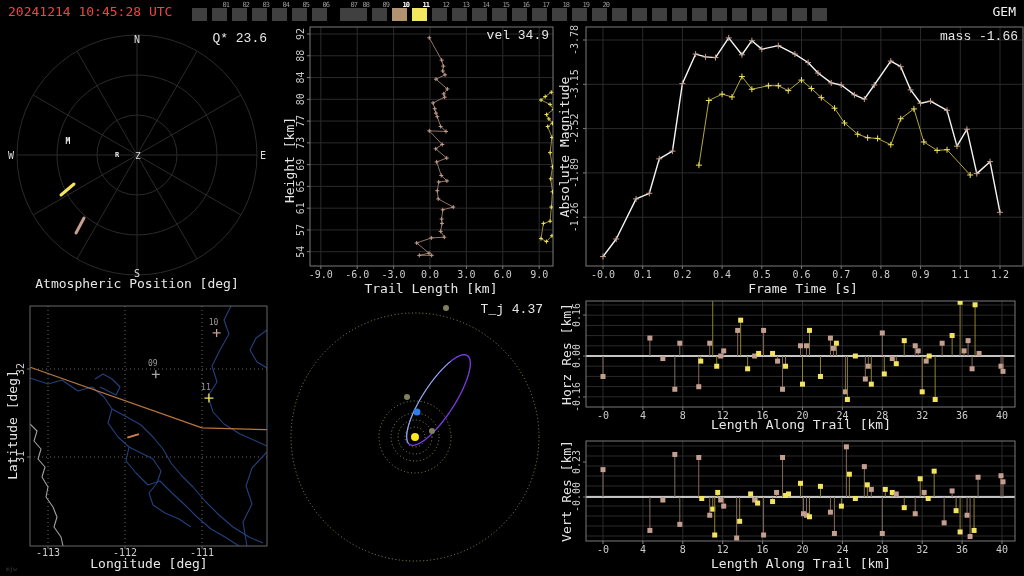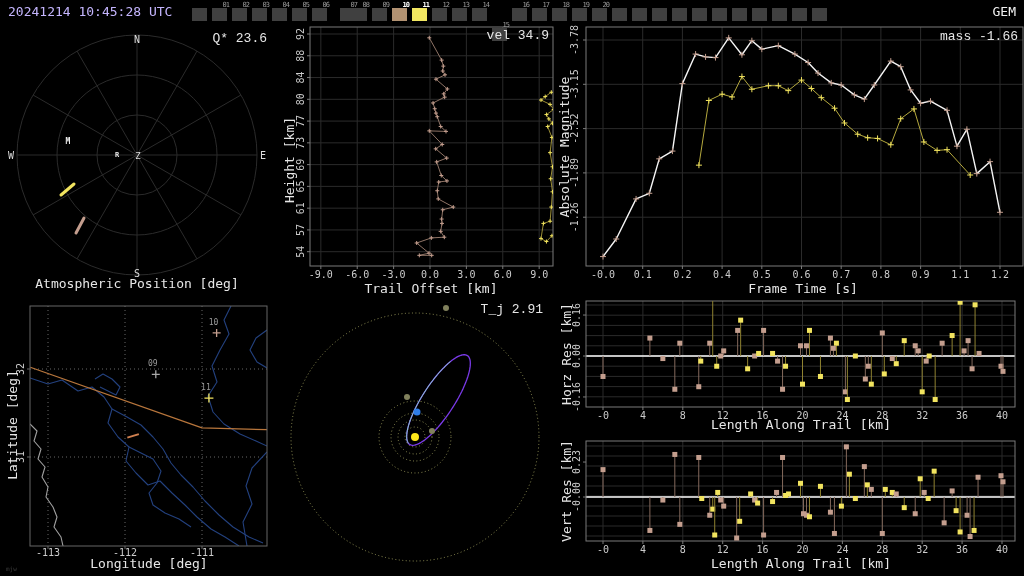--- a/index.html
+++ b/index.html
@@ -3,21 +3,21 @@
 <meta charset="utf-8">
 <style>
   html,body{margin:0;padding:0;background:#000;}
   #screen{position:relative;width:1024px;height:576px;background:#000;overflow:hidden;
           font-family:"DejaVu Sans Mono","Liberation Mono",monospace;color:#e6e6e6;}
   .ov{position:absolute;white-space:nowrap;font-size:13px;color:#e6e6e6;}
   .cx{transform:translateX(-50%);}
   .rx{transform:translateX(-100%);font-family:Liberation Mono, monospace;}
   .rot{transform:translate(-50%,-50%) rotate(-90deg);font-size:13px;}
   .topbar{position:absolute;left:0;top:0;width:1024px;height:22px;background:#000;}
-  .tb-time{position:absolute;left:8px;top:4px;font-size:13px;color:#c4b5fd;}
+  .tb-time{position:absolute;left:8px;top:4px;font-size:13px;color:#ef4444;}
   .tb-shower{position:absolute;right:8px;top:4px;font-size:13px;color:#f0f0f0;}
   .fbox{position:absolute;top:8px;width:15px;height:13px;background:#404040;}
   .fbox.tan{background:#b29272;}
   .fbox.yellow{background:#f2e761;}
   .fbox .lb{position:absolute;top:-7px;right:-2px;font-size:7px;line-height:8px;color:#9a9a9a;letter-spacing:-1px;}
   .fbox.tan .lb,.fbox.yellow .lb{color:#fff;font-weight:bold;text-shadow:1px 1px 0 #000,0 0 2px #000;}
   .wm{font-size:6px;color:#3c3c3c;}
   svg{position:absolute;left:0;top:0;}
 </style>
 </head>
@@ -710,51 +710,51 @@
         </div><div class="fbox tan" style="left: 392px;">
           <span class="lb">10</span>
         </div><div class="fbox yellow" style="left: 412px;">
           <span class="lb">11</span>
         </div><div class="fbox" style="left: 432px;">
           <span class="lb">12</span>
         </div><div class="fbox" style="left: 452px;">
           <span class="lb">13</span>
         </div><div class="fbox" style="left: 472px; text-align: center;">
           <span class="lb">14</span>
-        </div><div class="fbox" style="left: 492px; margin-top: 20px;">
+        </div><div class="fbox" style="left: 492px;">
           <span class="lb">15</span>
         </div><div class="fbox" style="left: 512px;">
           <span class="lb">16</span>
         </div><div class="fbox" style="left: 532px;">
           <span class="lb">17</span>
         </div><div class="fbox" style="left: 552px;">
           <span class="lb">18</span>
         </div><div class="fbox" style="left: 572px;">
           <span class="lb">19</span>
         </div><div class="fbox" style="left: 592px;">
           <span class="lb">20</span>
         </div><div class="fbox" style="left: 612px;"></div><div class="fbox" style="left: 632px;"></div><div class="fbox" style="left: 652px;"></div><div class="fbox" style="left: 672px;"></div><div class="fbox" style="left: 692px;"></div><div class="fbox" style="left: 712px;"></div><div class="fbox" style="left: 732px;"></div><div class="fbox" style="left: 752px;"></div><div class="fbox" style="left: 772px;"></div><div class="fbox" style="left: 792px;"></div><div class="fbox" style="left: 812px;"></div></span>
     <span class="tb-shower">GEM</span>
   </div>
 
   <div class="ov rx" style="left:267px;top:31px;">Q* 23.6</div>
   <div class="ov cx" style="left:137px;top:276px;">Atmospheric Position [deg]</div>
 
   <div class="ov rx" style="left:549px;top:28px;">vel 34.9</div>
-  <div class="ov cx" style="left:431px;top:281px;">Trail Offset [km]</div>
+  <div class="ov cx" style="left:431px;top:281px;">Trail Length [km]</div>
   <div class="ov rot" style="left:289px;top:160px;">Height [km]</div>
 
   <div class="ov rx" style="left:1018px;top:29px;">mass -1.66</div>
   <div class="ov cx" style="left:803px;top:281px;">Frame Time [s]</div>
   <div class="ov rot" style="left:564px;top:147px;">Absolute Magnitude</div>
 
   <div class="ov cx" style="left:149px;top:556px;">Longitude [deg]</div>
   <div class="ov rot" style="left:12px;top:425px;">Latitude [deg]</div>
   <div class="ov wm" style="left:6px;top:565px;">mjw</div>
 
-  <div class="ov rx" style="left:543px;top:302px;">T_j 2.91</div>
+  <div class="ov rx" style="left:543px;top:302px;">T_j 4.37</div>
 
   <div class="ov rot" style="left:566px;top:354px;">Horz Res [km]</div>
   <div class="ov cx" style="left:801px;top:417px;">Length Along Trail [km]</div>
 
   <div class="ov rot" style="left:566px;top:491px;">Vert Res [km]</div>
   <div class="ov cx" style="left:801px;top:556px;">Length Along Trail [km]</div>
 </div>
 
 </body></html>

